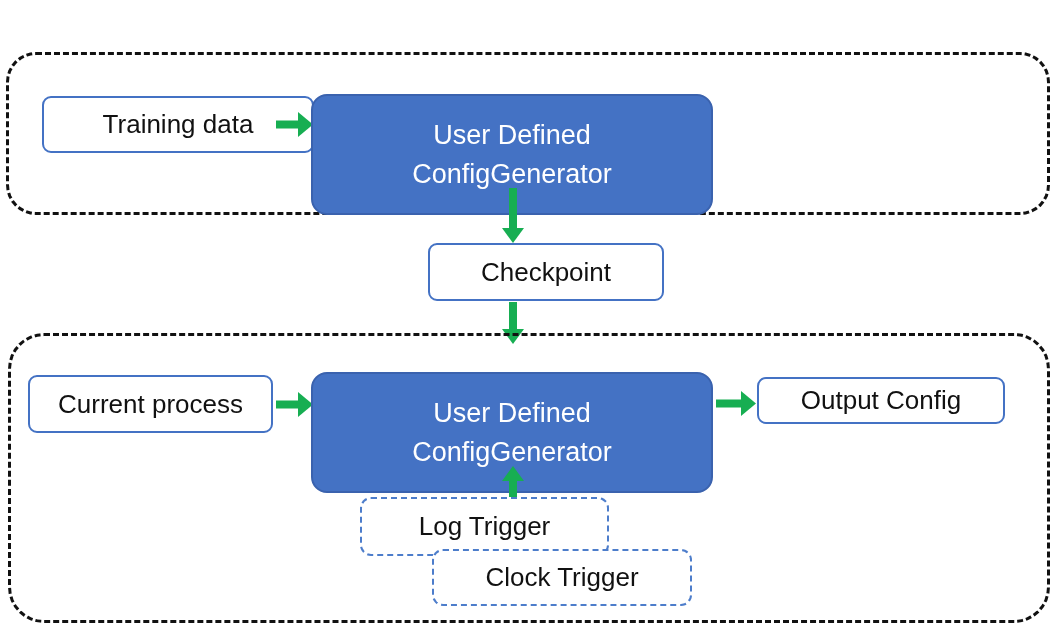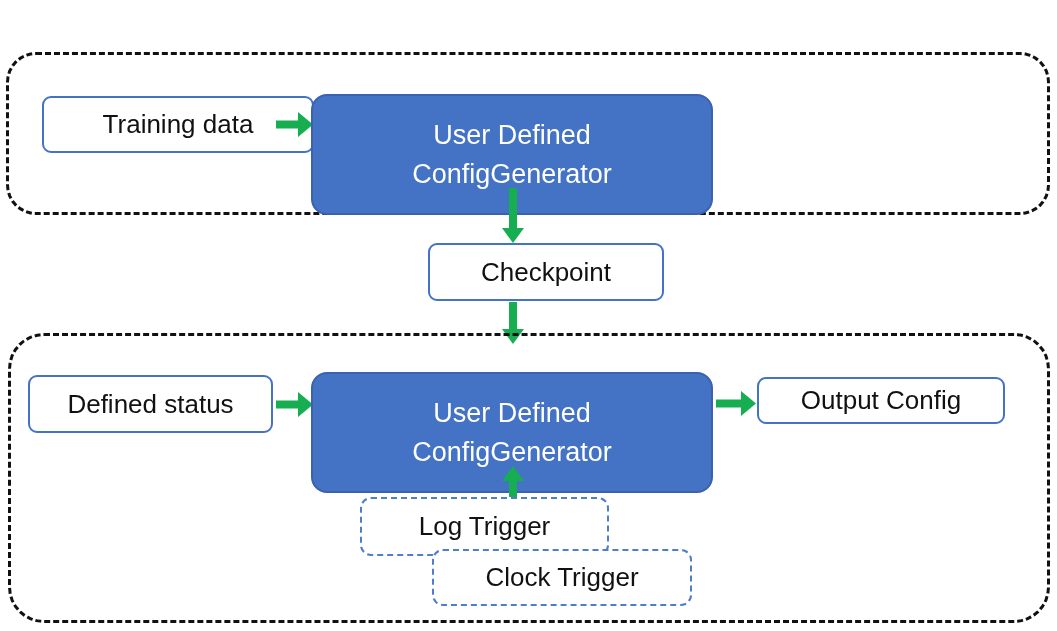--- a/index.html
+++ b/index.html
@@ -107,21 +107,21 @@
 
   <svg class="abs arrow" style="left:501px; top:302px;" width="24" height="42" viewBox="0 0 24 42">
     <rect x="8" y="0" width="8" height="28" fill="currentColor"></rect>
     <polygon points="1,27 23,27 12,42" fill="currentColor"></polygon>
   </svg>
 
 
   <div class="abs dashed-region" style="left:8px; top:333px; width:1042px; height:290px; border-radius:36px;"></div>
 
   <div class="abs white-box" style="left:28px; top:375px; width:245px; height:58px;">
-      <span>Defined status</span>
+      <span>Current process</span>
     </div>
 
   <svg class="abs arrow" style="left:276px; top:391px;" width="37" height="27" viewBox="0 0 37 27">
     <rect x="0" y="9.5" width="23" height="8" fill="currentColor"></rect>
     <polygon points="22,1 37,13.5 22,26" fill="currentColor"></polygon>
   </svg>
 
   <div class="abs blue-box" style="left:311px; top:344px; width:402px; height:121px;">
     <span>User Defined</span>
     <span>ConfigGenerator</span>

